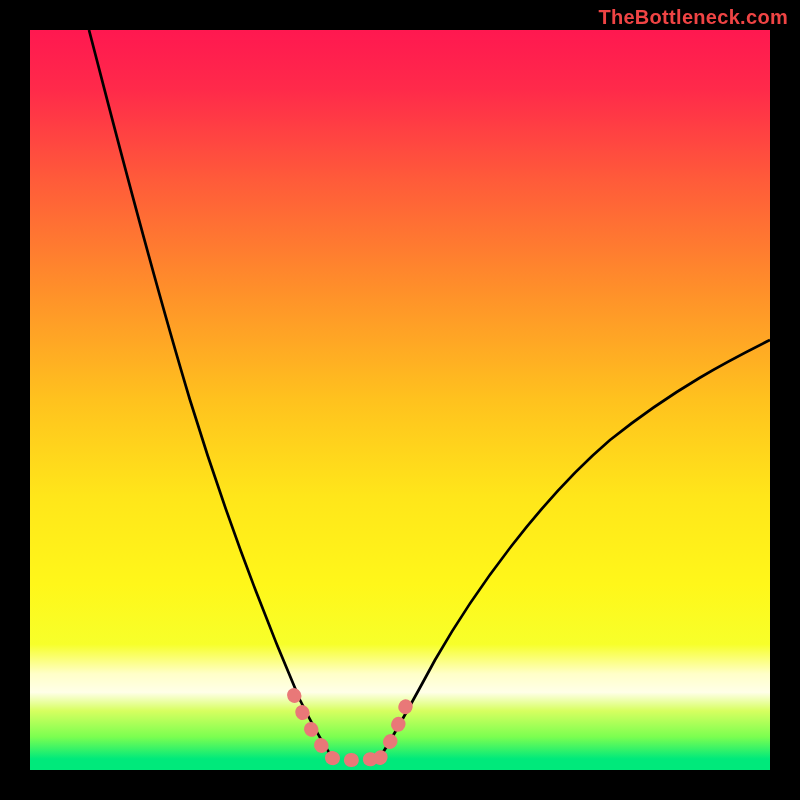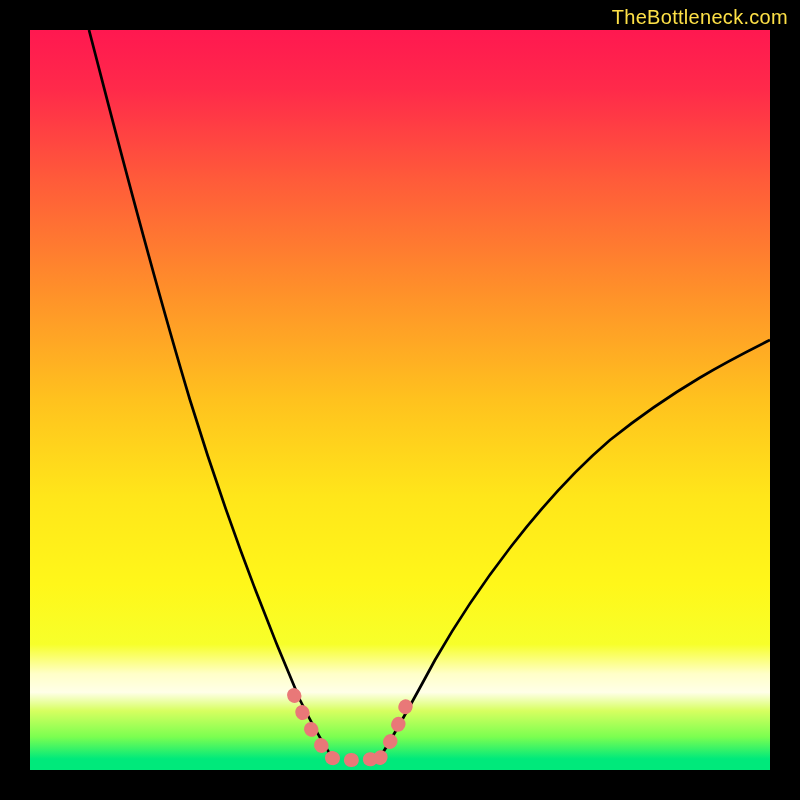--- a/index.html
+++ b/index.html
@@ -14,23 +14,23 @@
   .frame {
     position: absolute;
     top: 0; left: 0;
     width: 800px; height: 800px;
     background: #000;
   }
   .watermark {
     position: absolute;
     top: 6px;
     right: 12px;
-    color: #fde047;
+    color: #ef4444;
     font-size: 20px;
-    font-weight: 400;
+    font-weight: 700;
     letter-spacing: 0.3px;
     z-index: 20;
   }
   .plot-area {
     position: absolute;
     left: 30px;
     top: 30px;
     width: 740px;
     height: 740px;
     overflow: hidden;

